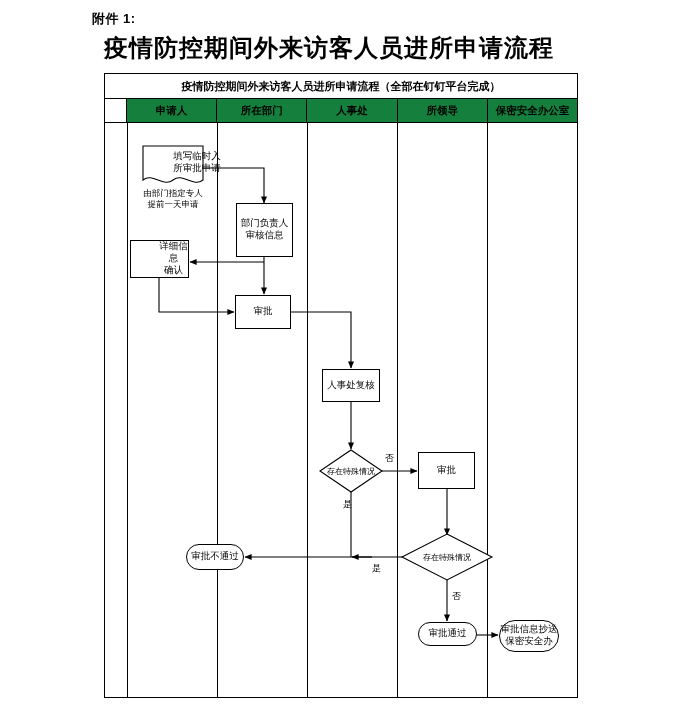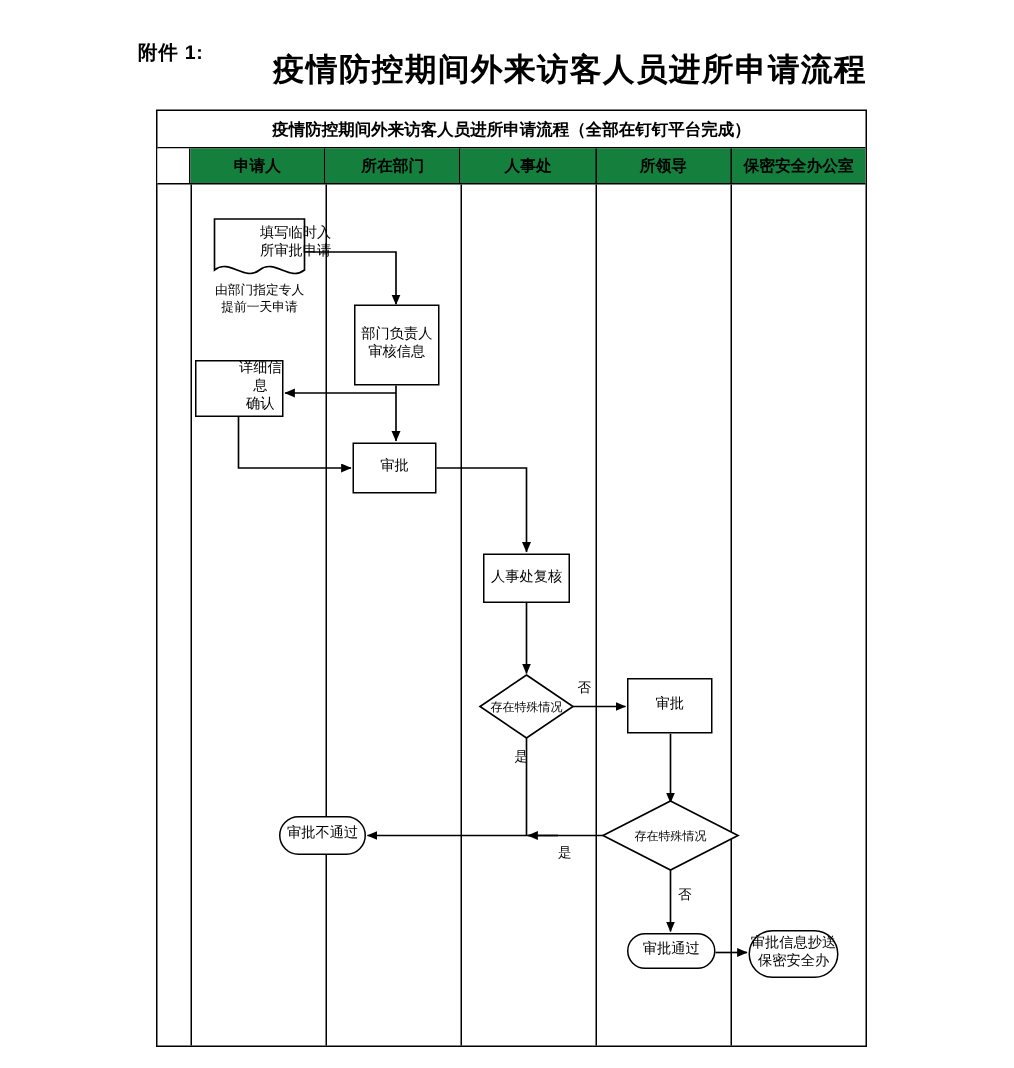--- a/index.html
+++ b/index.html
@@ -15,30 +15,29 @@
     background: #ffffff;
   }
   .attach-label {
     position: absolute;
     left: 92px; top: 10px;
     font-family: "Liberation Sans", sans-serif;
     font-weight: bold;
     font-size: 13px;
     color: #000;
     letter-spacing: 0.5px;
-    margin-top: 16px;
   }
   .doc-title {
     position: absolute;
     left: 104px; top: 32px;
     width: 474px;
-    text-align: right;
+    text-align: left;
     font-family: "Liberation Serif", serif;
     font-weight: bold;
-    font-size: 21px;
+    font-size: 24px;
     color: #000;
     letter-spacing: 1px;
   }
   
   .swim-table {
     position: absolute;
     left: 104px; top: 73px;
     width: 474px; height: 625px;
     border: 1.6px solid #000;
     box-sizing: border-box;

